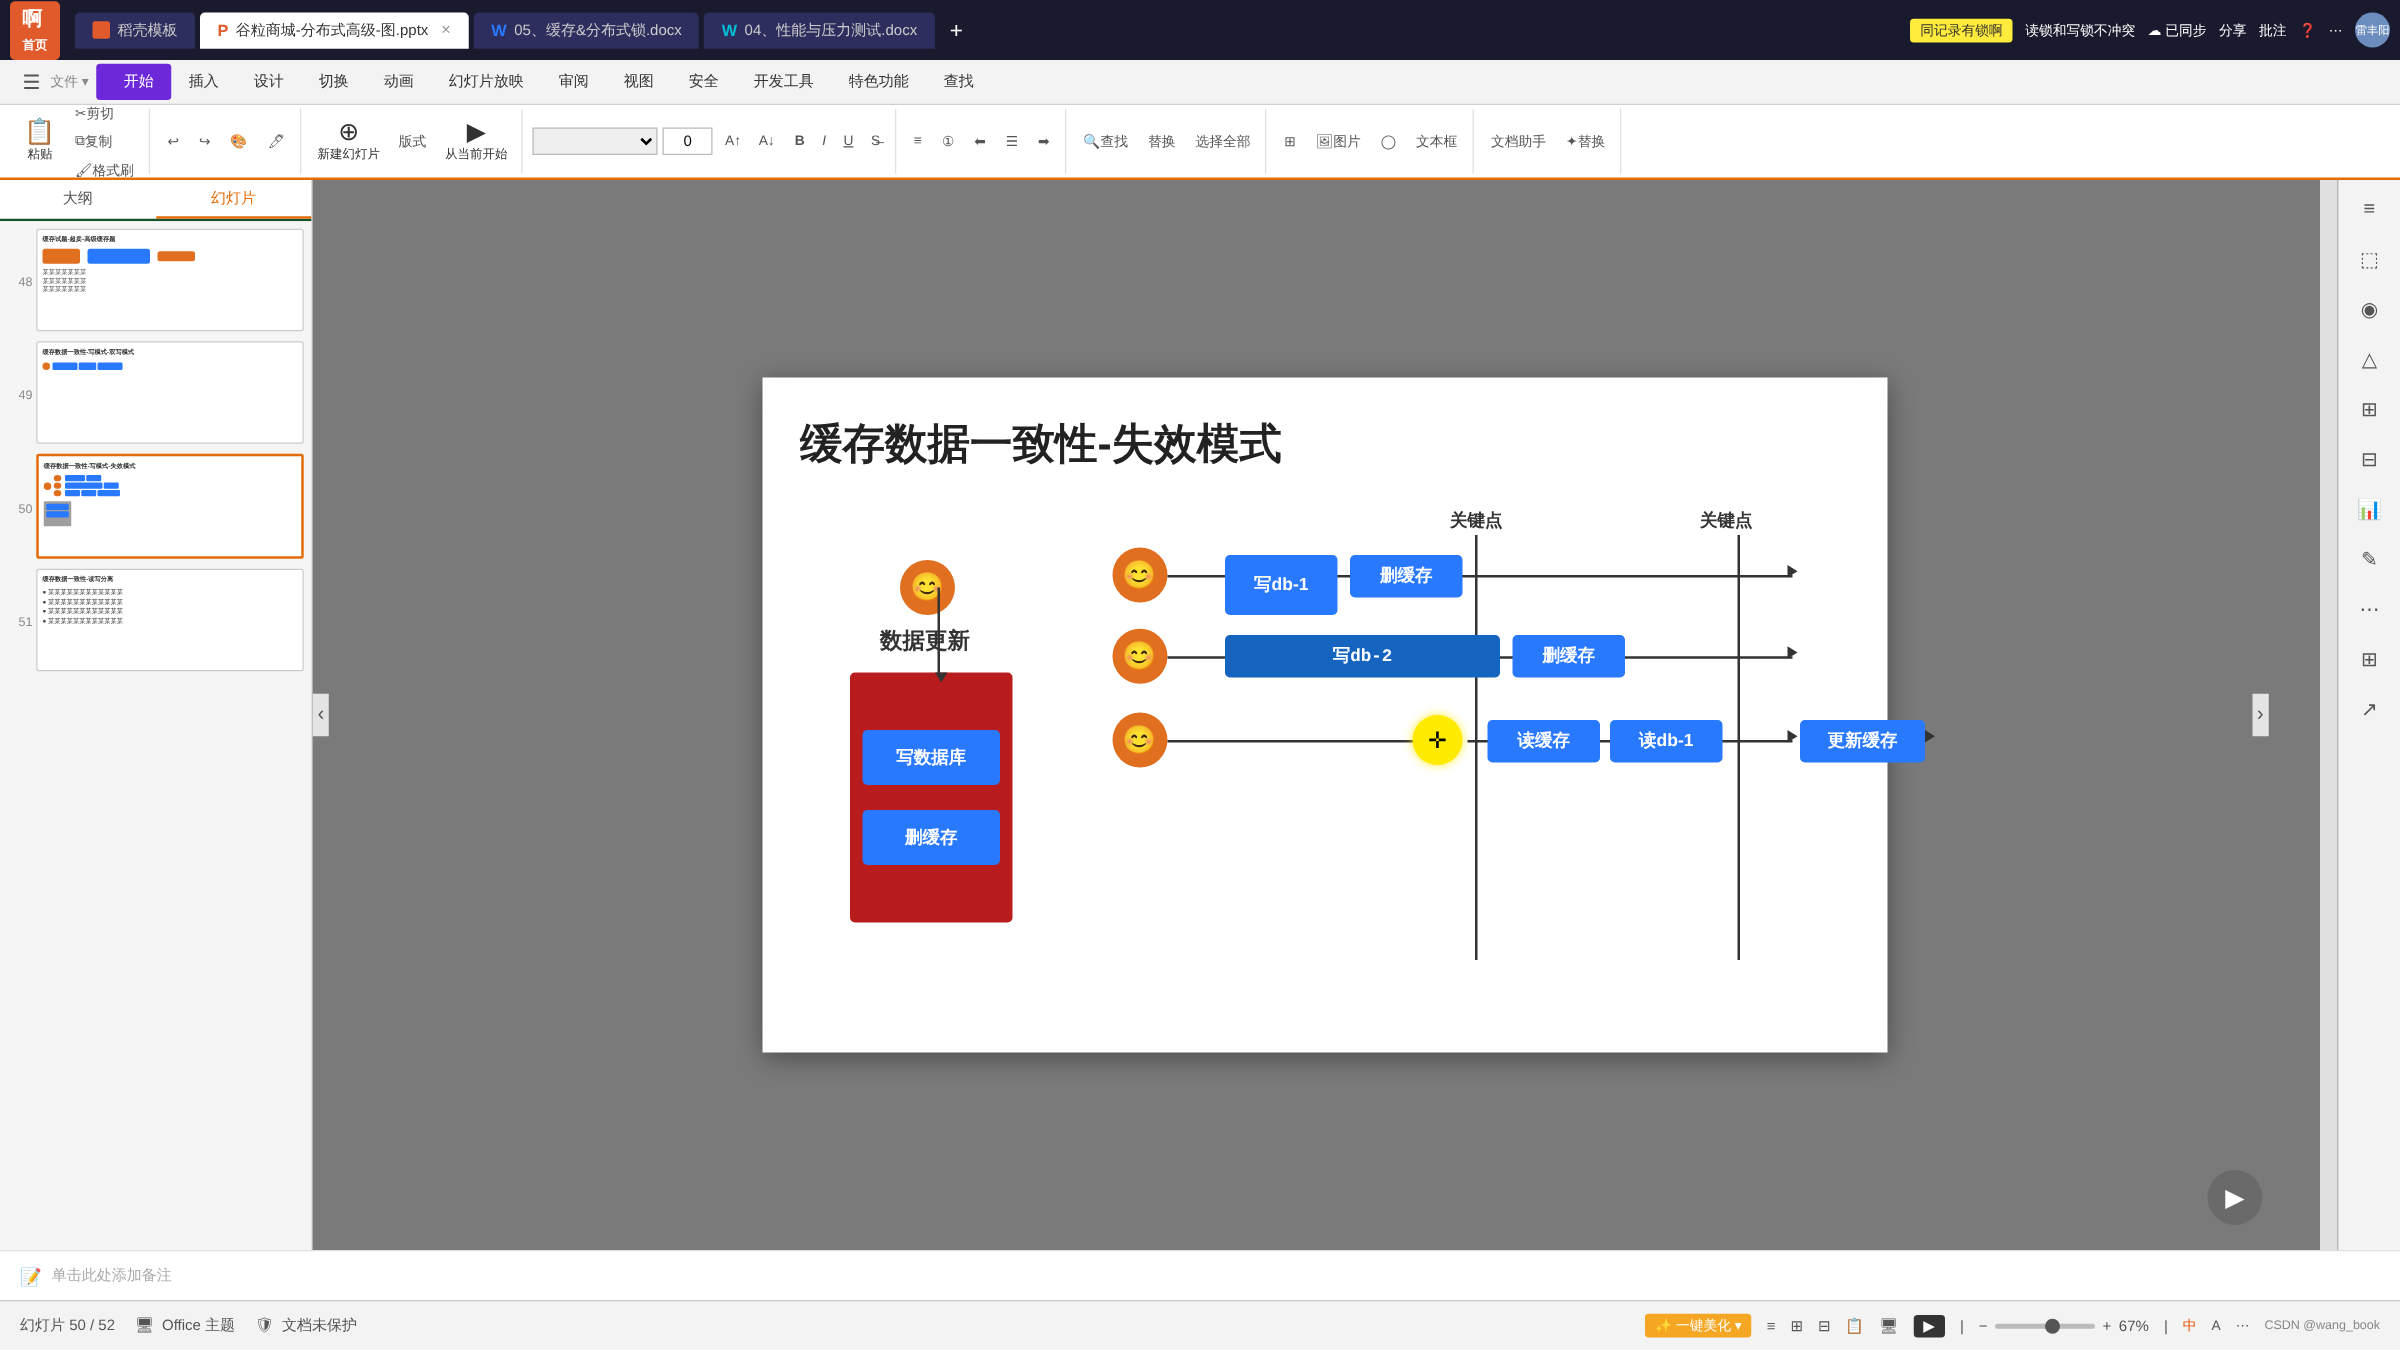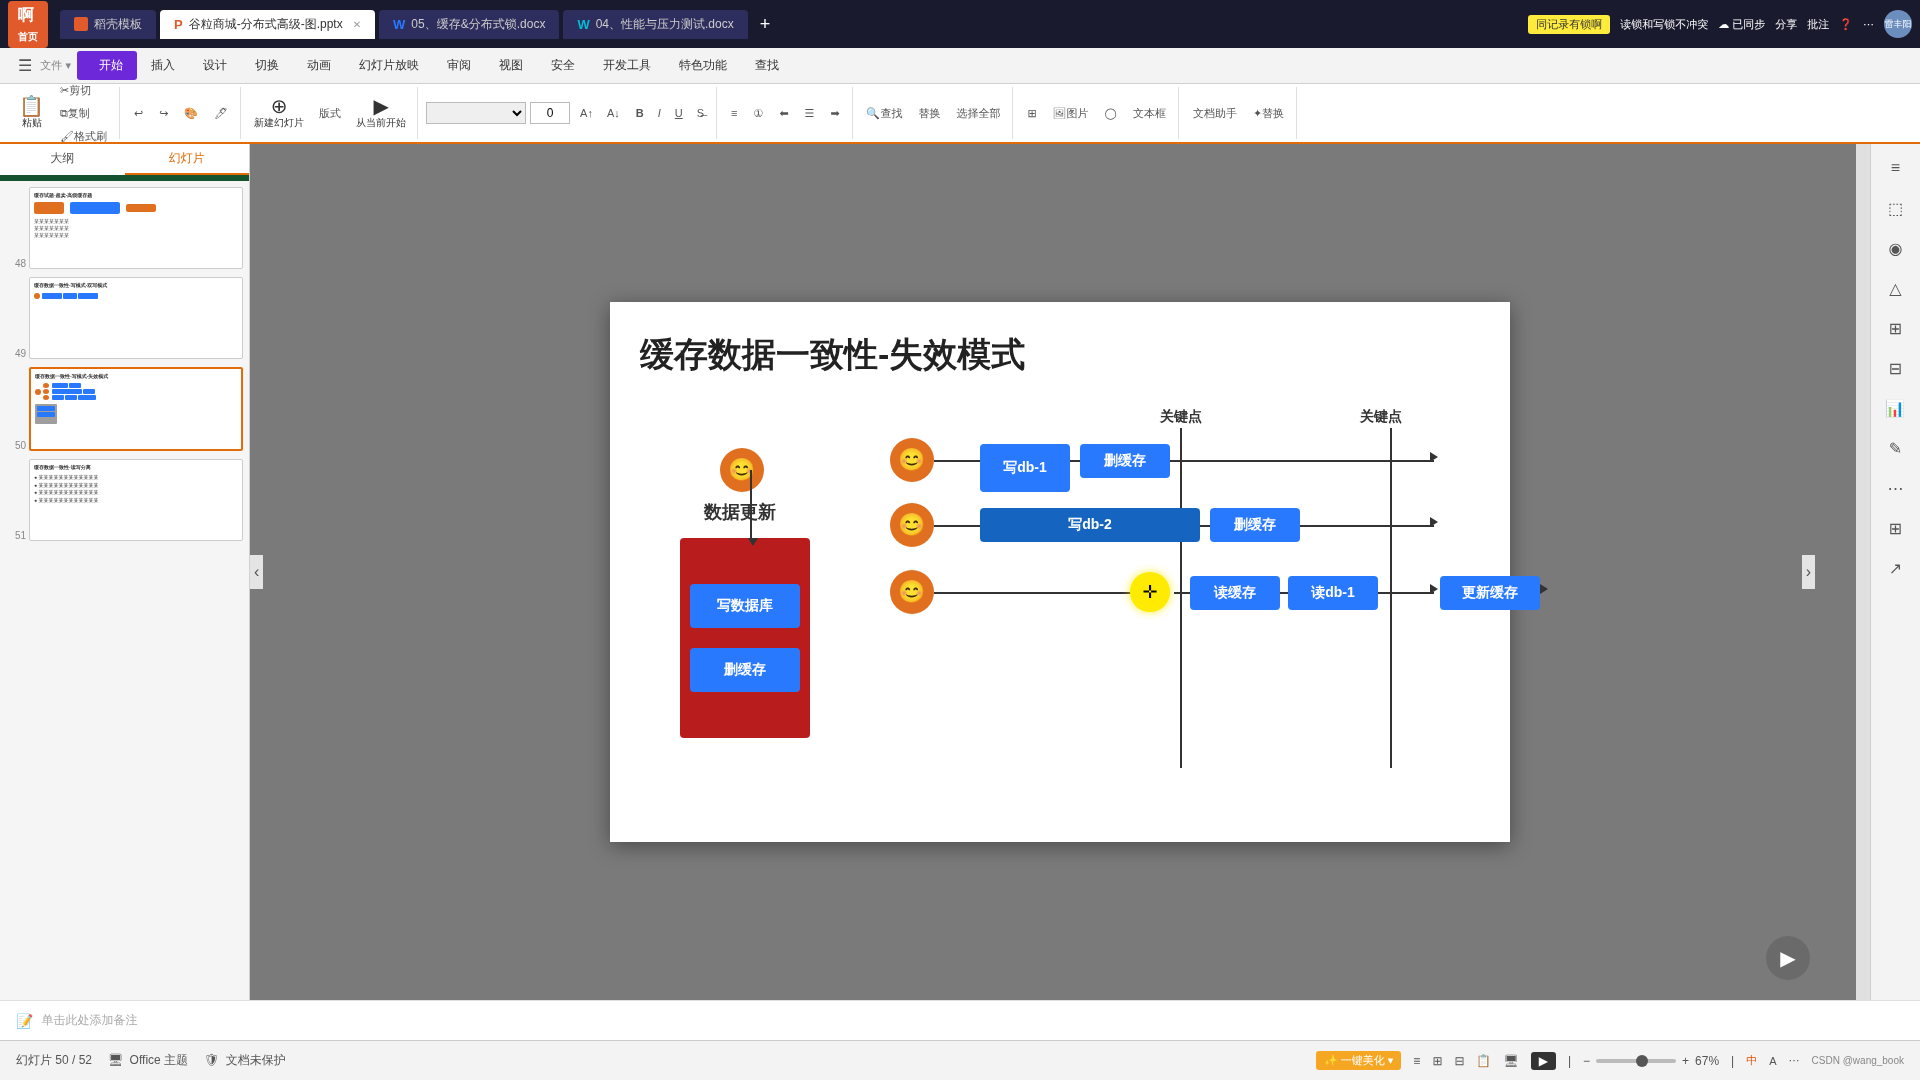--- a/index.html
+++ b/index.html
@@ -30,25 +30,25 @@
     .toolbar-btn .icon { font-size: 20px; line-height: 1; }
     .toolbar-btn-small { display: flex; align-items: center; padding: 3px 6px; border-radius: 3px; cursor: pointer; font-size: 11px; color: #555; }
     .font-size-input { width: 40px; height: 22px; border: 1px solid #bbb; text-align: center; font-size: 12px; }
     .font-selector { width: 100px; height: 22px; border: 1px solid #bbb; font-size: 11px; }
 
     
     #main { display: flex; height: calc(1080px - 48px - 36px - 60px - 40px - 40px); }
 
     
     #sidebar { width: 250px; background: #fff; border-right: 1px solid #d0d0d0; display: flex; flex-direction: column; }
-    #sidebar-tabs { display: flex; border-bottom: 6px solid #14532d; }
+    #sidebar-tabs { display: flex; border-bottom: 2px solid #14532d; }
     .sidebar-tab { flex: 1; text-align: center; padding: 6px; font-size: 12px; cursor: pointer; color: #555; }
     .sidebar-tab.active { color: #e36c09; border-bottom: 2px solid #e36c09; }
     #slide-panel { flex: 1; overflow-y: auto; padding: 6px; background: #f5f5f5; }
-    .slide-thumb { display: flex; gap: 3px; margin-bottom: 8px; align-items: flex-end; cursor: pointer; }
+    .slide-thumb { display: flex; gap: 3px; margin-bottom: 8px; align-items: center; cursor: pointer; }
     .slide-num { font-size: 10px; color: #888; width: 20px; text-align: right; padding-top: 4px; }
     .slide-img { flex: 1; border: 1px solid #ccc; background: #fff; min-height: 80px; border-radius: 2px; position: relative; overflow: hidden; }
     .slide-thumb.active .slide-img { border: 2px solid #e36c09; }
 
     
     #canvas-area { flex: 1; background: #7a7a7a; display: flex; align-items: center; justify-content: center; position: relative; overflow: hidden; }
     #slide-canvas { width: 900px; height: 540px; background: #fff; box-shadow: 0 4px 20px rgba(0,0,0,0.4); position: relative; padding: 30px; }
 
     
     #right-panel { width: 50px; background: #f3f3f3; border-left: 1px solid #d0d0d0; display: flex; flex-direction: column; align-items: center; padding: 8px 0; gap: 8px; }
@@ -385,21 +385,21 @@
           <span>删缓存</span>
         </div>
 
         <div style="position:absolute;left:540px;top:20px;width:2px;height:340px;background:#333;"></div>
 
         <div class="person" style="left:250px;top:95px;">😊</div>
 
         <div style="position:absolute;left:294px;top:117px;width:500px;height:2px;background:#333;"></div>
         <div style="position:absolute;left:790px;top:109px;width:0;height:0;border-top:5px solid transparent;border-bottom:5px solid transparent;border-left:8px solid #333;"></div>
 
-        <div class="box box-blue-dark" style="left:340px;top:100px;width:220px;height:34px;">
+        <div class="box box-blue-dark" style="left:340px;top:100px;width:220px;height:34px;font-family:Liberation Mono, monospace;">
           <span>写db-2</span>
         </div>
 
         <div class="box box-blue" style="left:570px;top:100px;width:90px;height:34px;">
           <span>删缓存</span>
         </div>
 
         <div style="position:absolute;left:750px;top:20px;width:2px;height:340px;background:#333;"></div>
 
         <div class="person" style="left:250px;top:162px;">😊</div>

